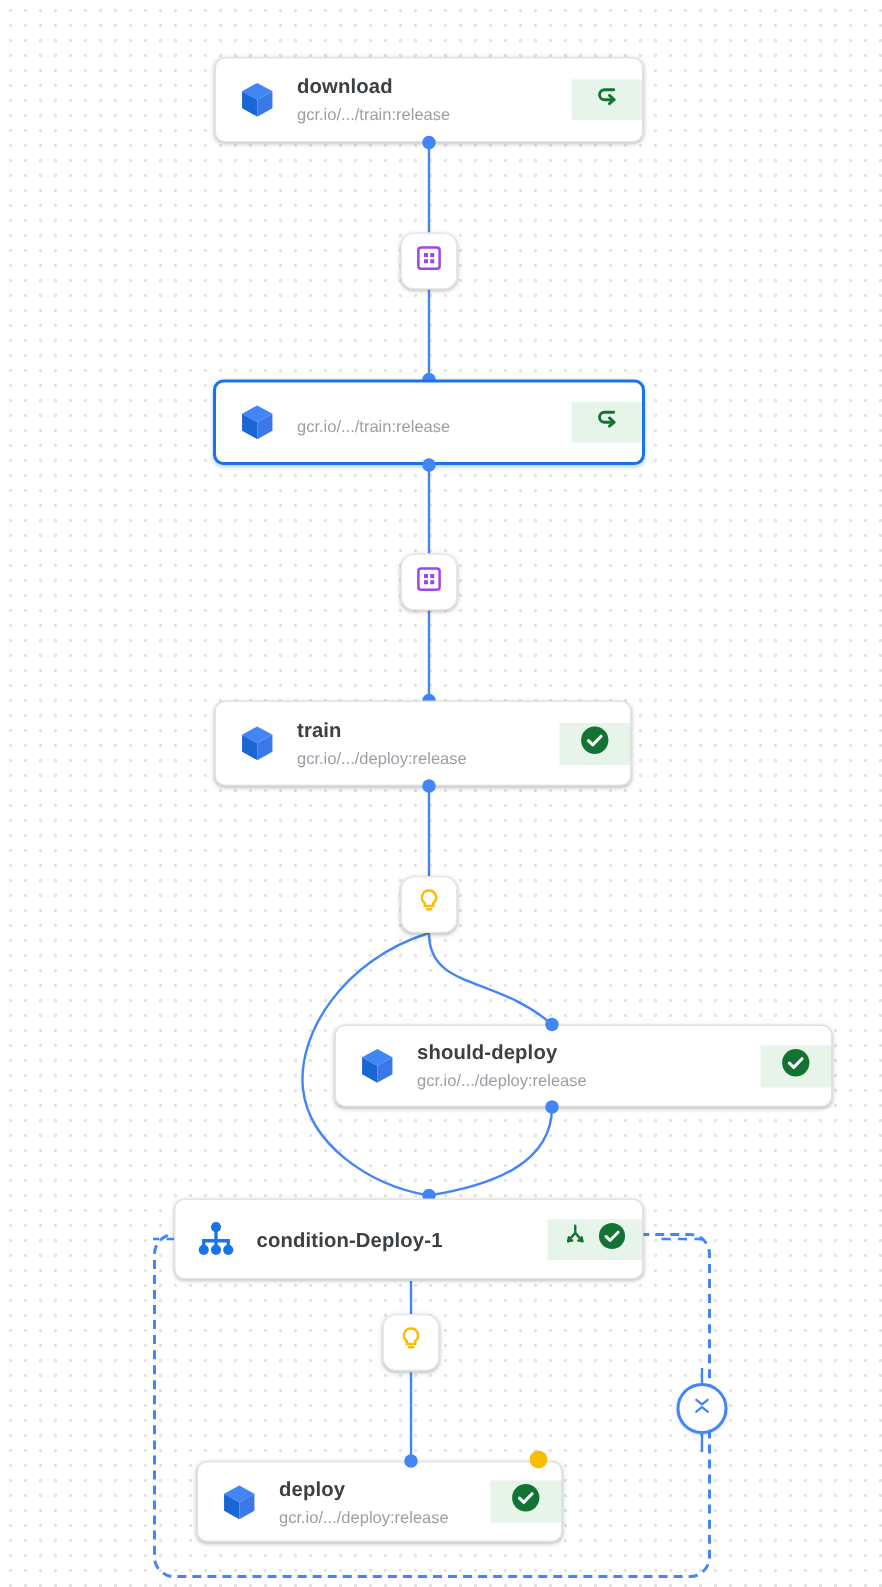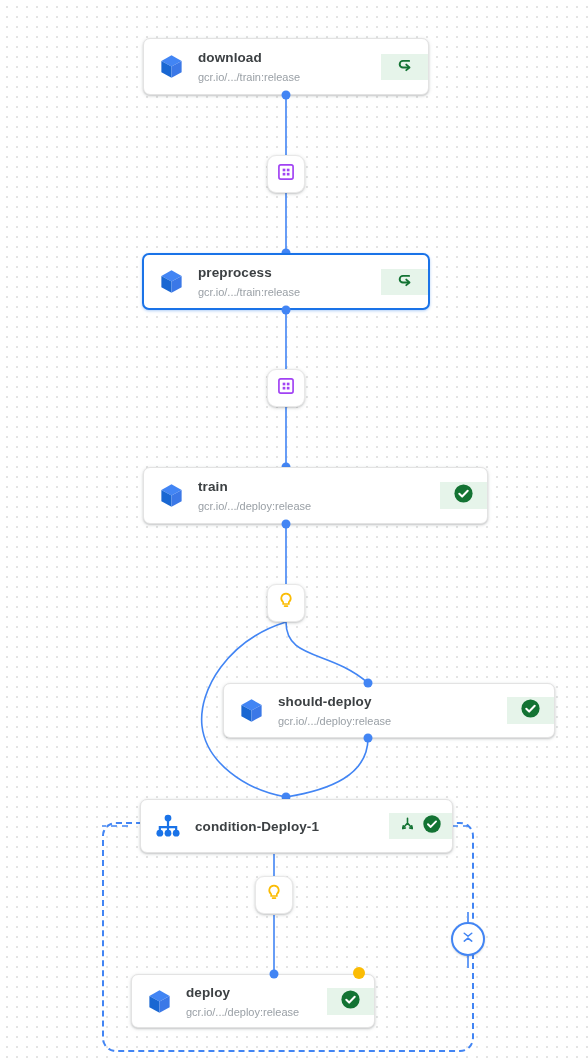--- a/index.html
+++ b/index.html
@@ -198,21 +198,20 @@
   <div class="dot" style="left:286px; top:253px;"></div>
   <div class="node selected" style="left:142px; top:253px; width:288px; height:57px;">
     <span class="icon-left">
       <svg width="27" height="27" viewBox="0 0 24 24" aria-hidden="true">
         <path d="M12 2 L21 7 L12 12 L3 7 Z" fill="#4285f4"></path>
         <path d="M3 7 L12 12 L12 22 L3 17 Z" fill="#1967d2"></path>
         <path d="M21 7 L12 12 L12 22 L21 17 Z" fill="#3b78e7"></path>
       </svg>
     </span>
     <span class="labels">
-      <span class="title">preprocess</span>
       <span class="subtitle">gcr.io/.../train:release</span>
     </span>
     <span class="status-strip">
       <span>
         <svg width="22" height="22" viewBox="0 0 24 24" aria-hidden="true">
           <path d="M16.5 7.5 H9.8 A3.6 3.6 0 0 0 9.8 14.7 H15.4" fill="none" stroke="#137333" stroke-width="2.1" stroke-linecap="round"></path>
           <path d="M13.4 11.6 L16.9 14.7 L13.4 17.6" fill="none" stroke="#137333" stroke-width="2.1" stroke-linecap="round" stroke-linejoin="round"></path>
         </svg>
       </span>
     </span>
@@ -225,21 +224,21 @@
         <rect x="3.5" y="3.5" width="17" height="17" rx="2.2" fill="none" stroke="#a142f4" stroke-width="2"></rect>
         <rect x="8" y="8" width="3.2" height="3.2" fill="#a142f4"></rect>
         <rect x="13" y="8" width="3.2" height="3.2" fill="#a142f4"></rect>
         <rect x="8" y="13" width="3.2" height="3.2" fill="#a142f4"></rect>
         <rect x="13" y="13" width="3.2" height="3.2" fill="#a142f4"></rect>
       </svg>
     </span>
   </div>
 
   <div class="dot" style="left:286px; top:467px;"></div>
-  <div class="node" style="left:143px; top:467px; width:345px; height:57px;">
+  <div class="node" style="left:143px; top:467px; width:278px; height:57px;">
     <span class="icon-left">
       <svg width="27" height="27" viewBox="0 0 24 24" aria-hidden="true">
         <path d="M12 2 L21 7 L12 12 L3 7 Z" fill="#4285f4"></path>
         <path d="M3 7 L12 12 L12 22 L3 17 Z" fill="#1967d2"></path>
         <path d="M21 7 L12 12 L12 22 L21 17 Z" fill="#3b78e7"></path>
       </svg>
     </span>
     <span class="labels">
       <span class="title">train</span>
       <span class="subtitle">gcr.io/.../deploy:release</span>
@@ -282,21 +281,21 @@
           <circle cx="12" cy="12" r="9.5" fill="#137333"></circle>
           <path d="M7.6 12.3 L10.6 15.2 L16.4 9.2" fill="none" stroke="#ffffff" stroke-width="2.1" stroke-linecap="round" stroke-linejoin="round"></path>
         </svg>
       </span>
     </span>
   </div>
   <div class="dot" style="left:368px; top:683px;"></div>
   <div class="dot" style="left:368px; top:738px;"></div>
 
   <div class="dot" style="left:286px; top:797px;"></div>
-  <div class="node single-line" style="left:140px; top:799px; width:313px; height:54px;">
+  <div class="node single-line" style="left:116px; top:799px; width:313px; height:54px;">
     <span class="icon-left">
       <svg width="28" height="28" viewBox="0 0 24 24" aria-hidden="true">
         <circle cx="12" cy="5.2" r="2.9" fill="#1a73e8"></circle>
         <circle cx="5" cy="18.2" r="2.9" fill="#1a73e8"></circle>
         <circle cx="12" cy="18.2" r="2.9" fill="#1a73e8"></circle>
         <circle cx="19" cy="18.2" r="2.9" fill="#1a73e8"></circle>
         <path d="M12 7.5 L12 13 M5 15.4 L5 13 L19 13 L19 15.4 M12 13 L12 15.4" fill="none" stroke="#1a73e8" stroke-width="1.9"></path>
       </svg>
     </span>
     <span class="labels">

